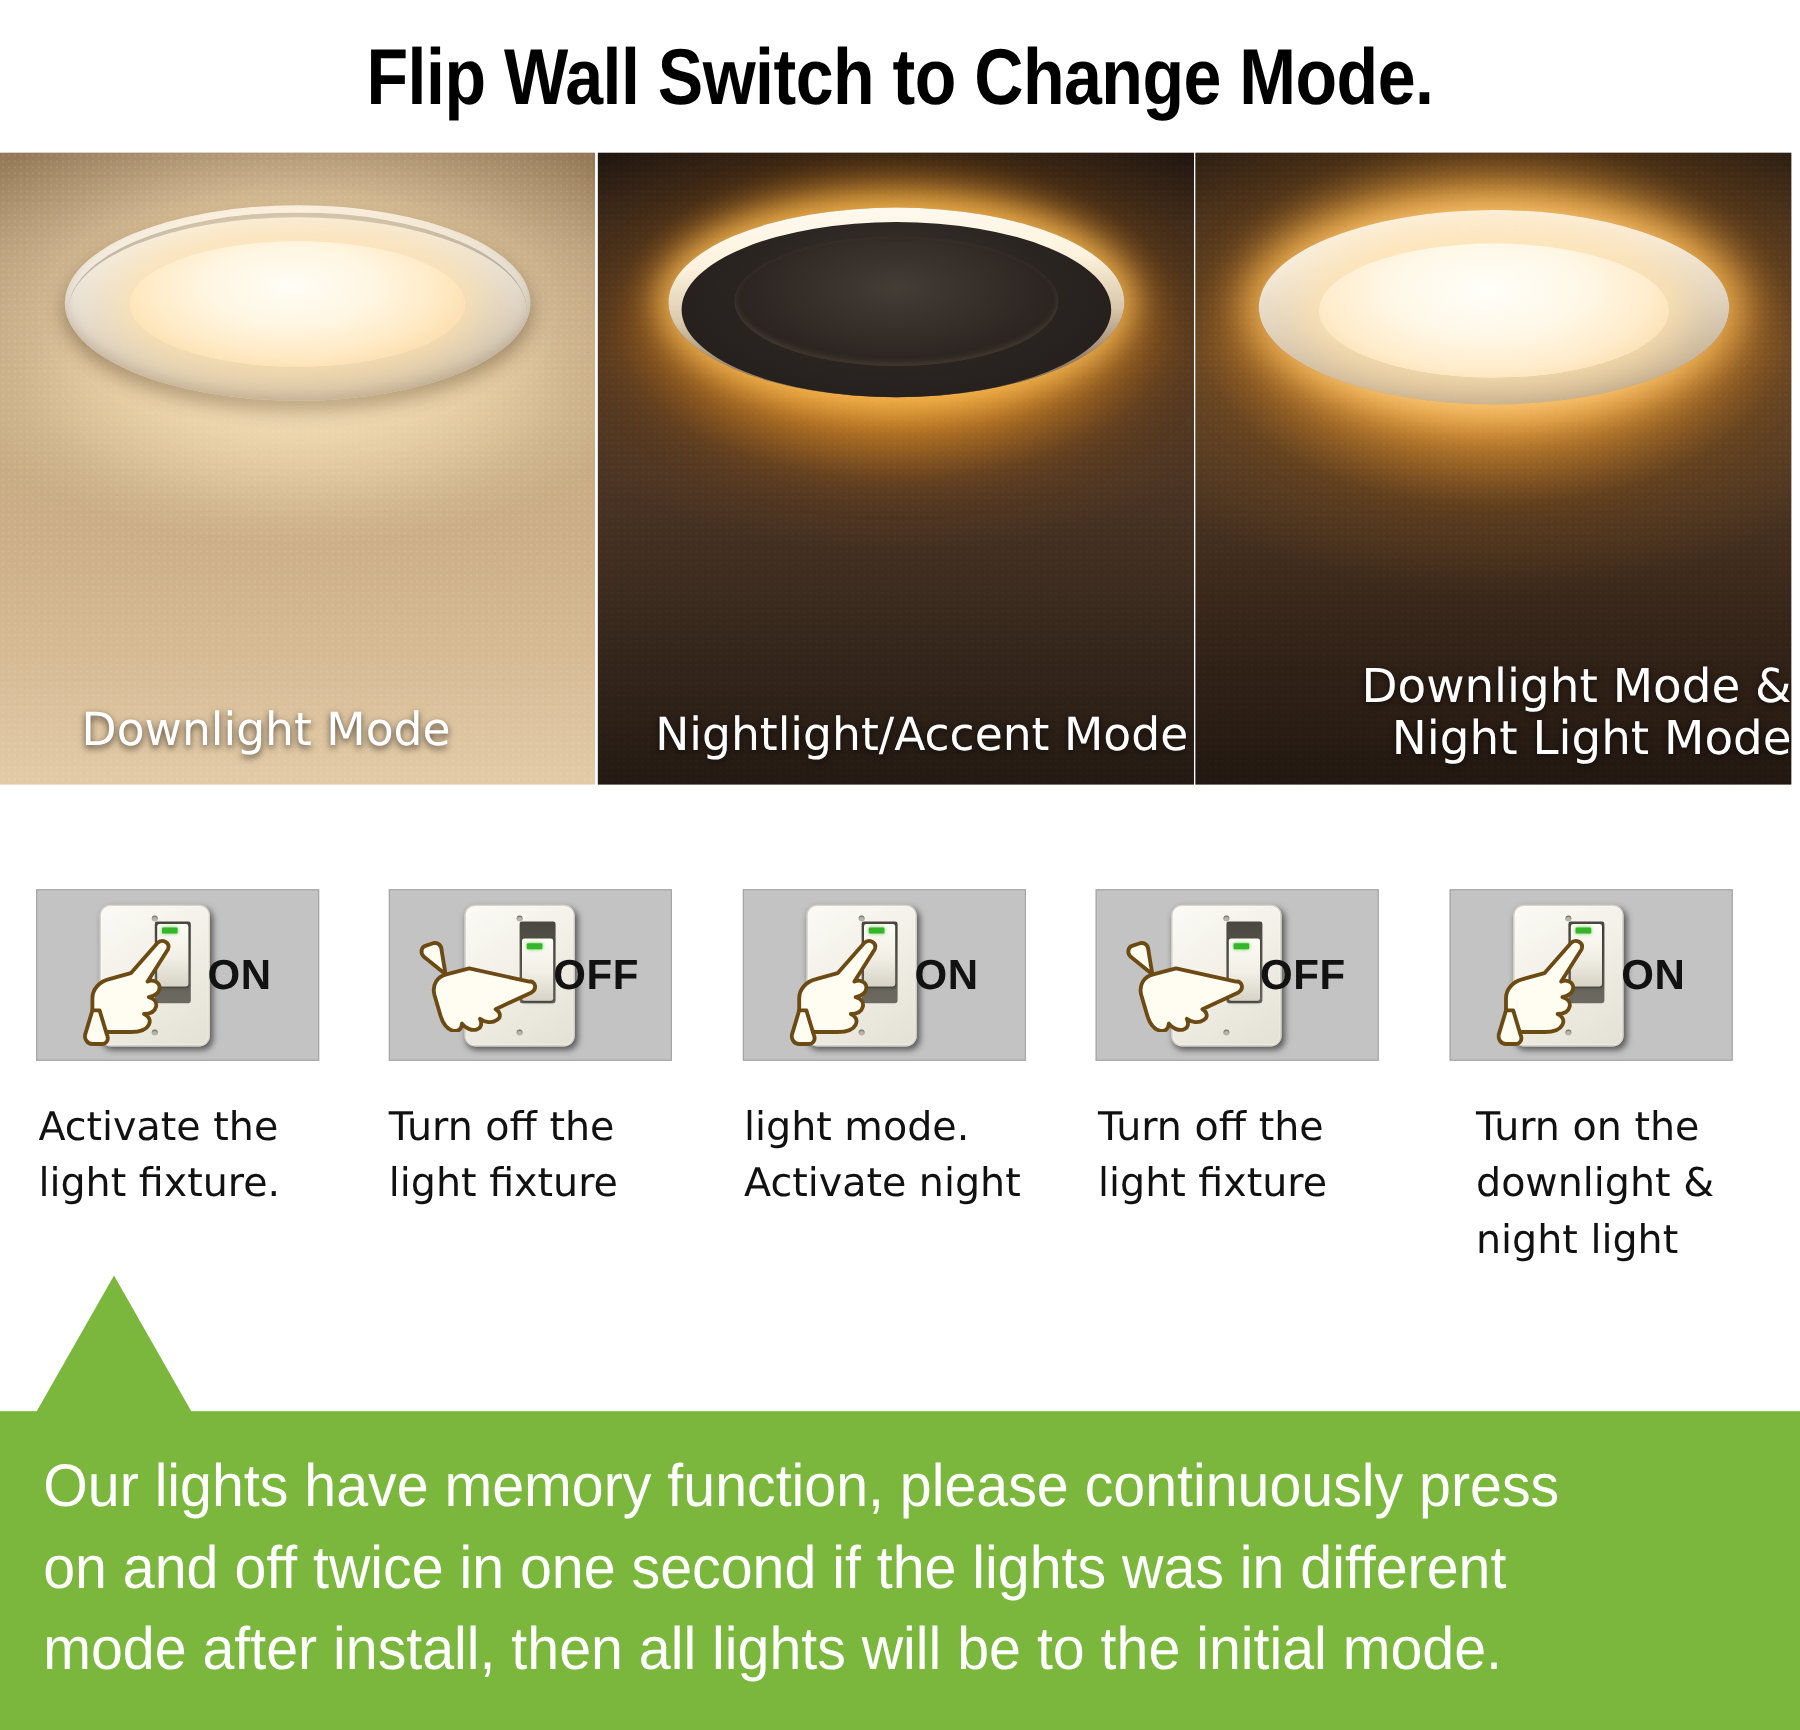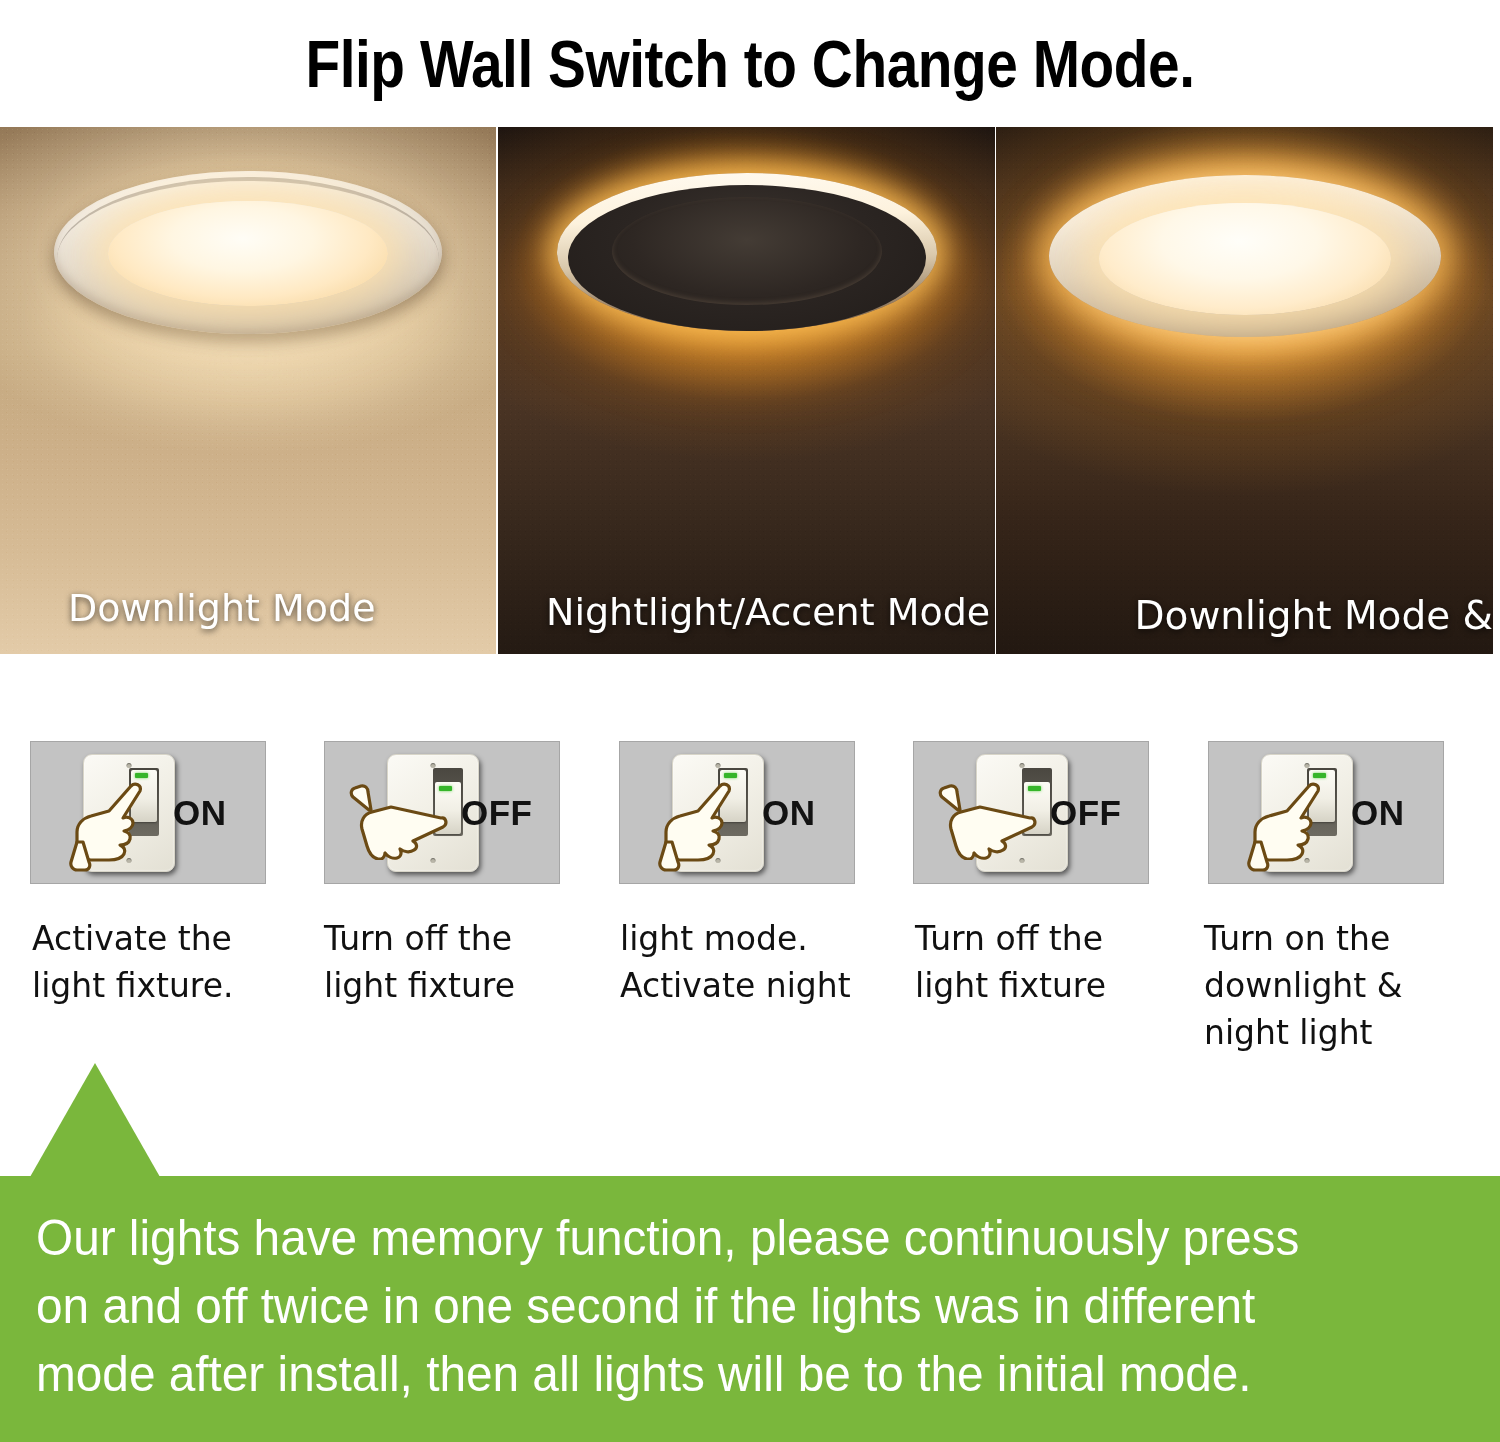--- a/index.html
+++ b/index.html
@@ -215,21 +215,21 @@
   
   .captions{
     position:absolute;left:0;top:916px;width:1300px;height:160px;
   }
   .caption{
     position:absolute;top:0;width:270px;
     font-family:"DejaVu Sans","Liberation Sans",sans-serif;
     font-size:33px;line-height:1.42;color:#111111;font-weight:400;
   }
   .cp0{left:32px;}  .cp1{left:324px;} .cp2{left:620px;}
-  .cp3{left:915px;} .cp4{left:1204px;}
+  .cp3{left:915px;} .cp4{left:1230px;}
 
   
   .banner{
     position:absolute;left:0;top:1176px;width:1500px;height:266px;
     background:#7ab73c;
   }
   .banner-arrow{
     position:absolute;left:30px;top:1063px;
     width:0;height:0;
     border-left:65px solid transparent;
@@ -280,20 +280,21 @@
   </div>
 
   <div class="panel p3">
     <div class="ceiling"></div>
     <div class="texture"></div>
     <div class="glow"></div>
     <div class="ring"></div>
     <div class="lens"></div>
     <div class="panel-label">
       <div>Downlight Mode &amp;</div>
+      <div>Night Light Mode</div>
     </div>
   </div>
 </div>
 
 <div class="switch-row">
 
   <div class="switch-card sc0">
     <div class="plate on">
       <div class="screw top"></div>
       <div class="screw bot"></div>

